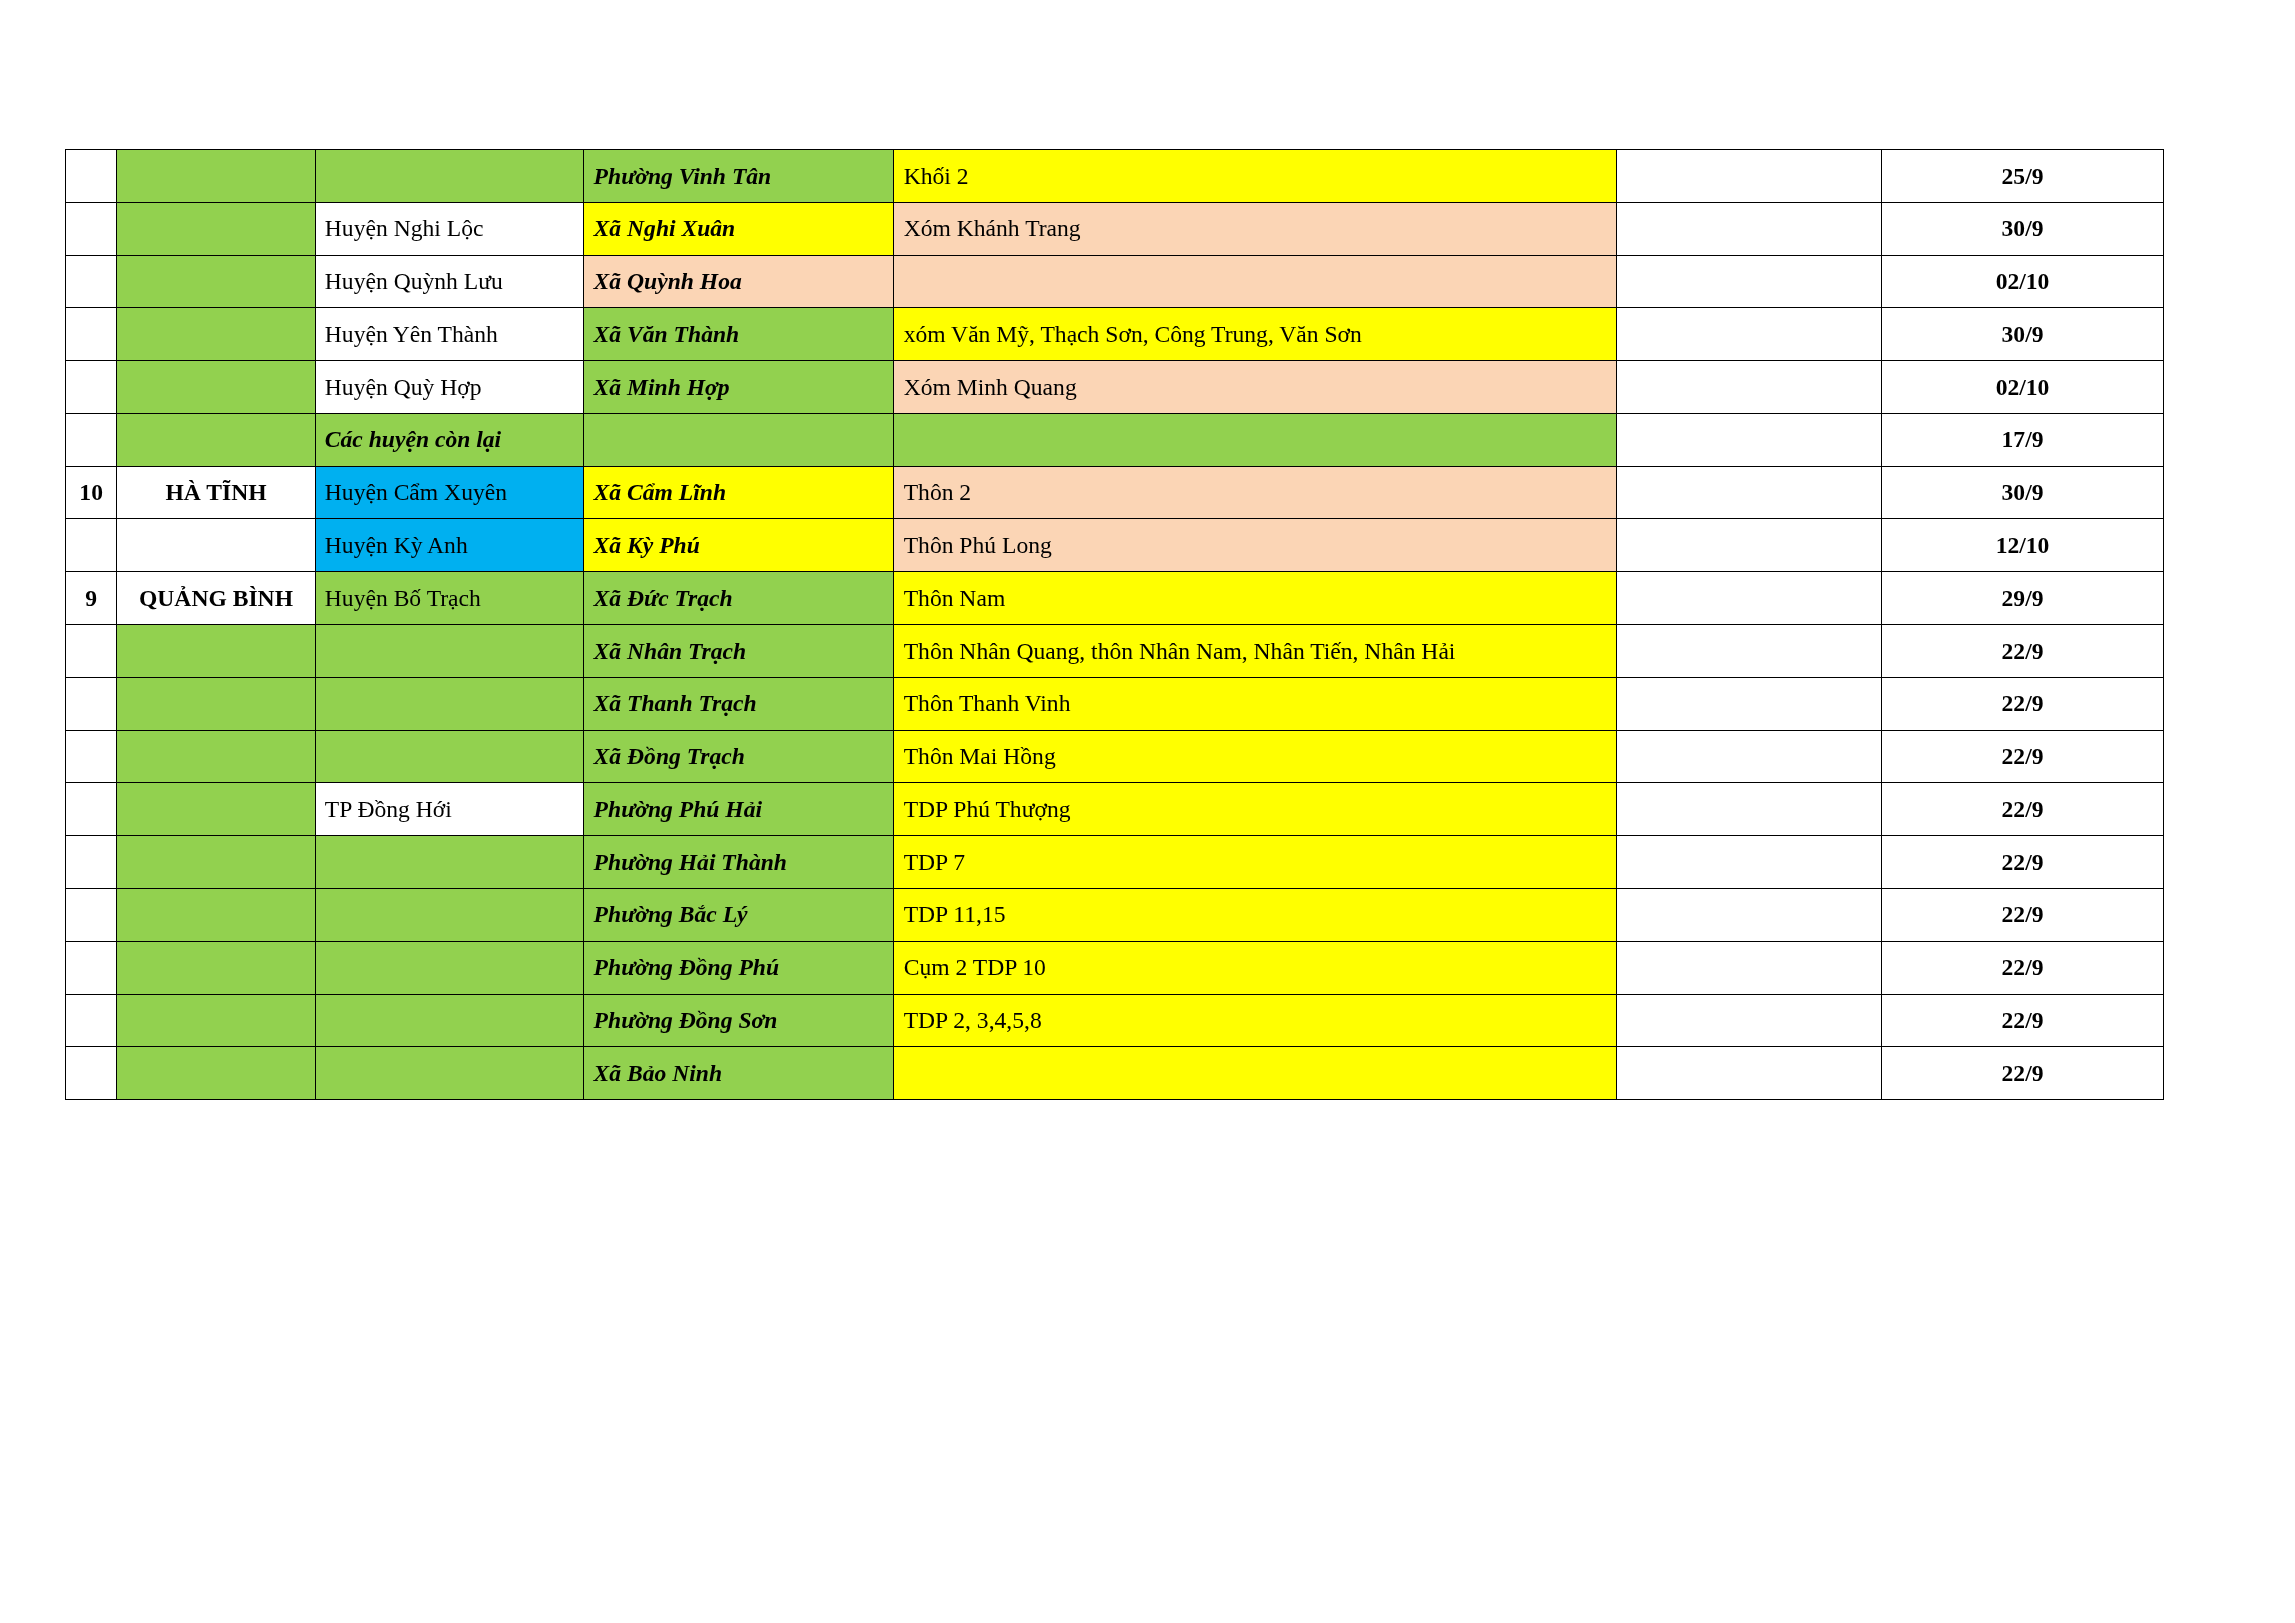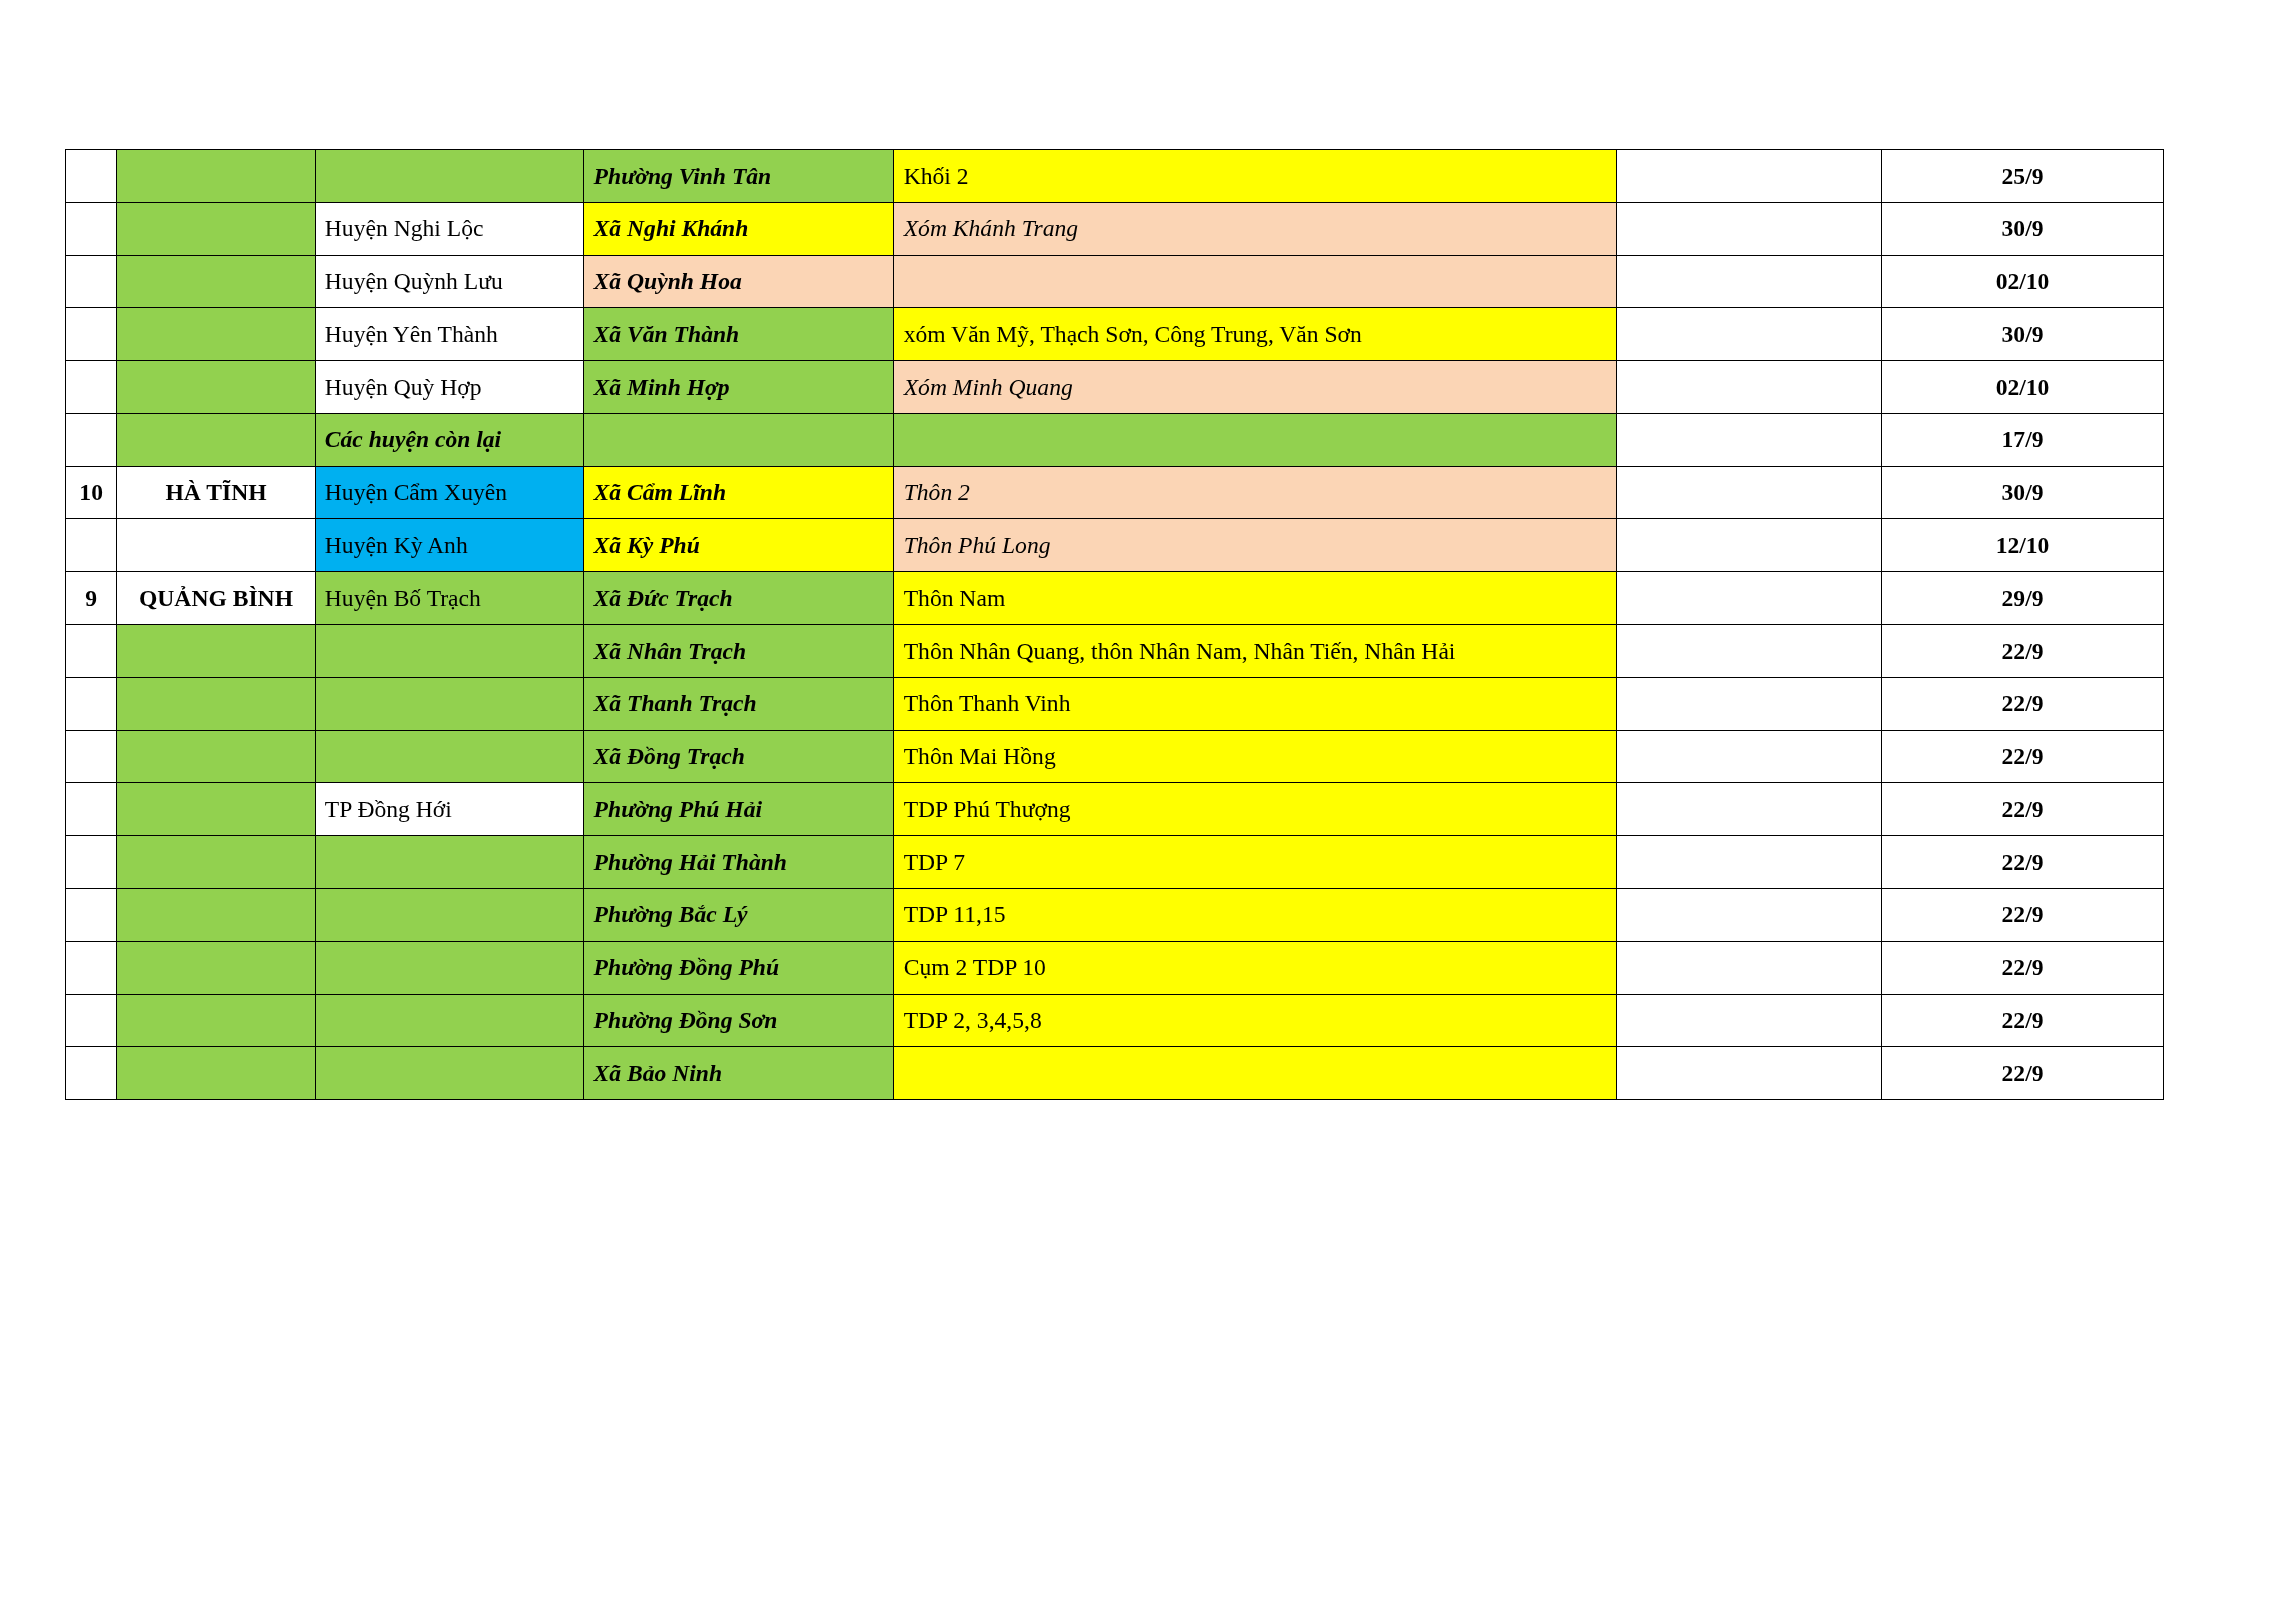--- a/index.html
+++ b/index.html
@@ -54,21 +54,21 @@
   
   .fill-green  { background: #92d14f !important; }
   .fill-yellow { background: #ffff00 !important; }
   .fill-peach  { background: #fbd5b5 !important; }
   .fill-blue   { background: #00b0f0 !important; }
   .fill-white  { background: #ffffff !important; }
 
   
   .t-bold   { font-weight: bold; }
   .t-bi     { font-weight: bold; font-style: italic; }
-  .t-red    { color: #c00000; font-style: italic; }
+  .t-red    { color: #c00000; }
   .t-center { text-align: center; font-weight: bold; }
   .t-left   { text-align: left; }
 
   .row-tall td { height: 44px; }
 </style>
 </head>
 <body>
 
 <div class="page">
   <div class="table-wrap">
@@ -89,21 +89,21 @@
             <td class="c-dist t-left fill-green"></td>
             <td class="c-ward t-left fill-green t-bi">Phường Vinh Tân</td>
             <td class="c-ham t-left fill-yellow">Khối 2</td>
             <td class="c-blank fill-white"></td>
             <td class="c-date t-center fill-white">25/9</td>
           </tr>
           <tr class="row-tall">
             <td class="c-stt t-center fill-white"></td>
             <td class="c-prov t-center fill-green"></td>
             <td class="c-dist t-left fill-white">Huyện Nghi Lộc</td>
-            <td class="c-ward t-left fill-yellow t-bi">Xã Nghi Khánh</td>
+            <td class="c-ward t-left fill-yellow t-bi">Xã Nghi Xuân</td>
             <td class="c-ham t-left fill-peach t-red">Xóm Khánh Trang</td>
             <td class="c-blank fill-white"></td>
             <td class="c-date t-center fill-white">30/9</td>
           </tr>
           <tr class="row-tall">
             <td class="c-stt t-center fill-white"></td>
             <td class="c-prov t-center fill-green"></td>
             <td class="c-dist t-left fill-white">Huyện Quỳnh Lưu</td>
             <td class="c-ward t-left fill-peach t-bi">Xã Quỳnh Hoa</td>
             <td class="c-ham t-left fill-peach"></td>

